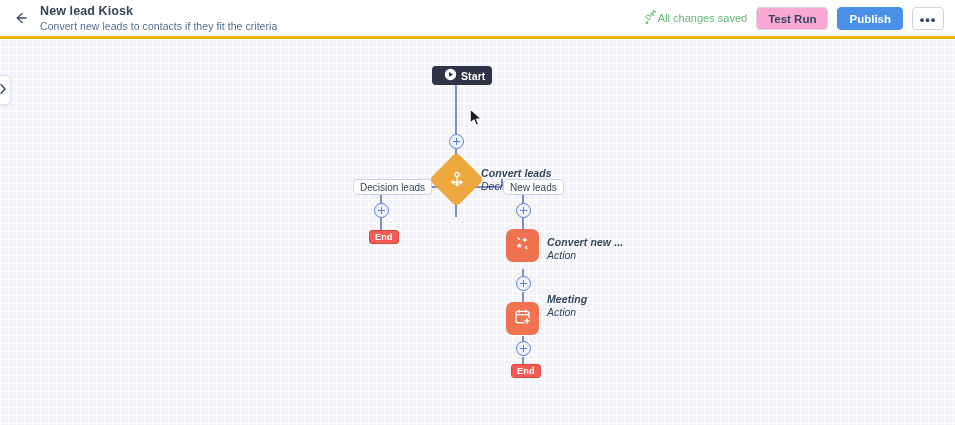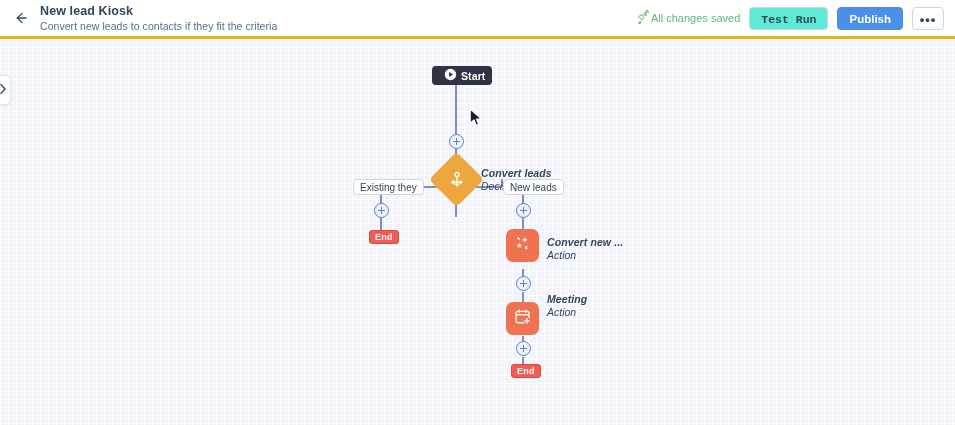--- a/index.html
+++ b/index.html
@@ -94,24 +94,23 @@
     border-radius: 4px;
     padding: 0 11px;
     height: 23px;
     line-height: 23px;
     box-sizing: border-box;
     cursor: pointer;
     white-space: nowrap;
     text-align: center;
   }
   .btn-secondary {
-    background: #5eead4;
+    background: #f9a8d4;
     border: 1px solid #cbd6e2;
     color: #33475b;
-    font-family: Liberation Mono, monospace;
   }
   .btn-primary {
     background: #4a90e8;
     border: 1px solid #4a90e8;
     color: #ffffff;
   }
   .btn-more {
     background: #ffffff;
     border: 1px solid #cbd6e2;
     color: #33475b;
@@ -409,21 +408,21 @@
             <path d="M10 16.4 L8.4 14.6 M10 16.4 L11.6 14.6" stroke="#ffffff" stroke-width="1.5" stroke-linecap="round" stroke-linejoin="round"></path>
           </svg>
         </div>
       </div>
 
       <div class="node-label" style="left:481px; top:126px; height:29px;">
         <div class="nl-title">Convert leads</div>
         <div class="nl-sub">Decision</div>
       </div>
 
-      <div class="branch-chip" style="left:353px; top:140px;">Existing they</div>
+      <div class="branch-chip" style="left:353px; top:140px;">Decision leads</div>
       <div class="branch-chip" style="left:503px; top:140px;">New leads</div>
 
       <div class="plus-btn" style="left:374px; top:164px;"></div>
       <div class="end-chip" style="left:369px; top:191px;">End</div>
 
       <div class="plus-btn" style="left:516px; top:164px;"></div>
 
       <div class="action-node" style="left:506px; top:190px;">
         <span>
           <svg width="19" height="19" viewBox="0 0 20 20">

